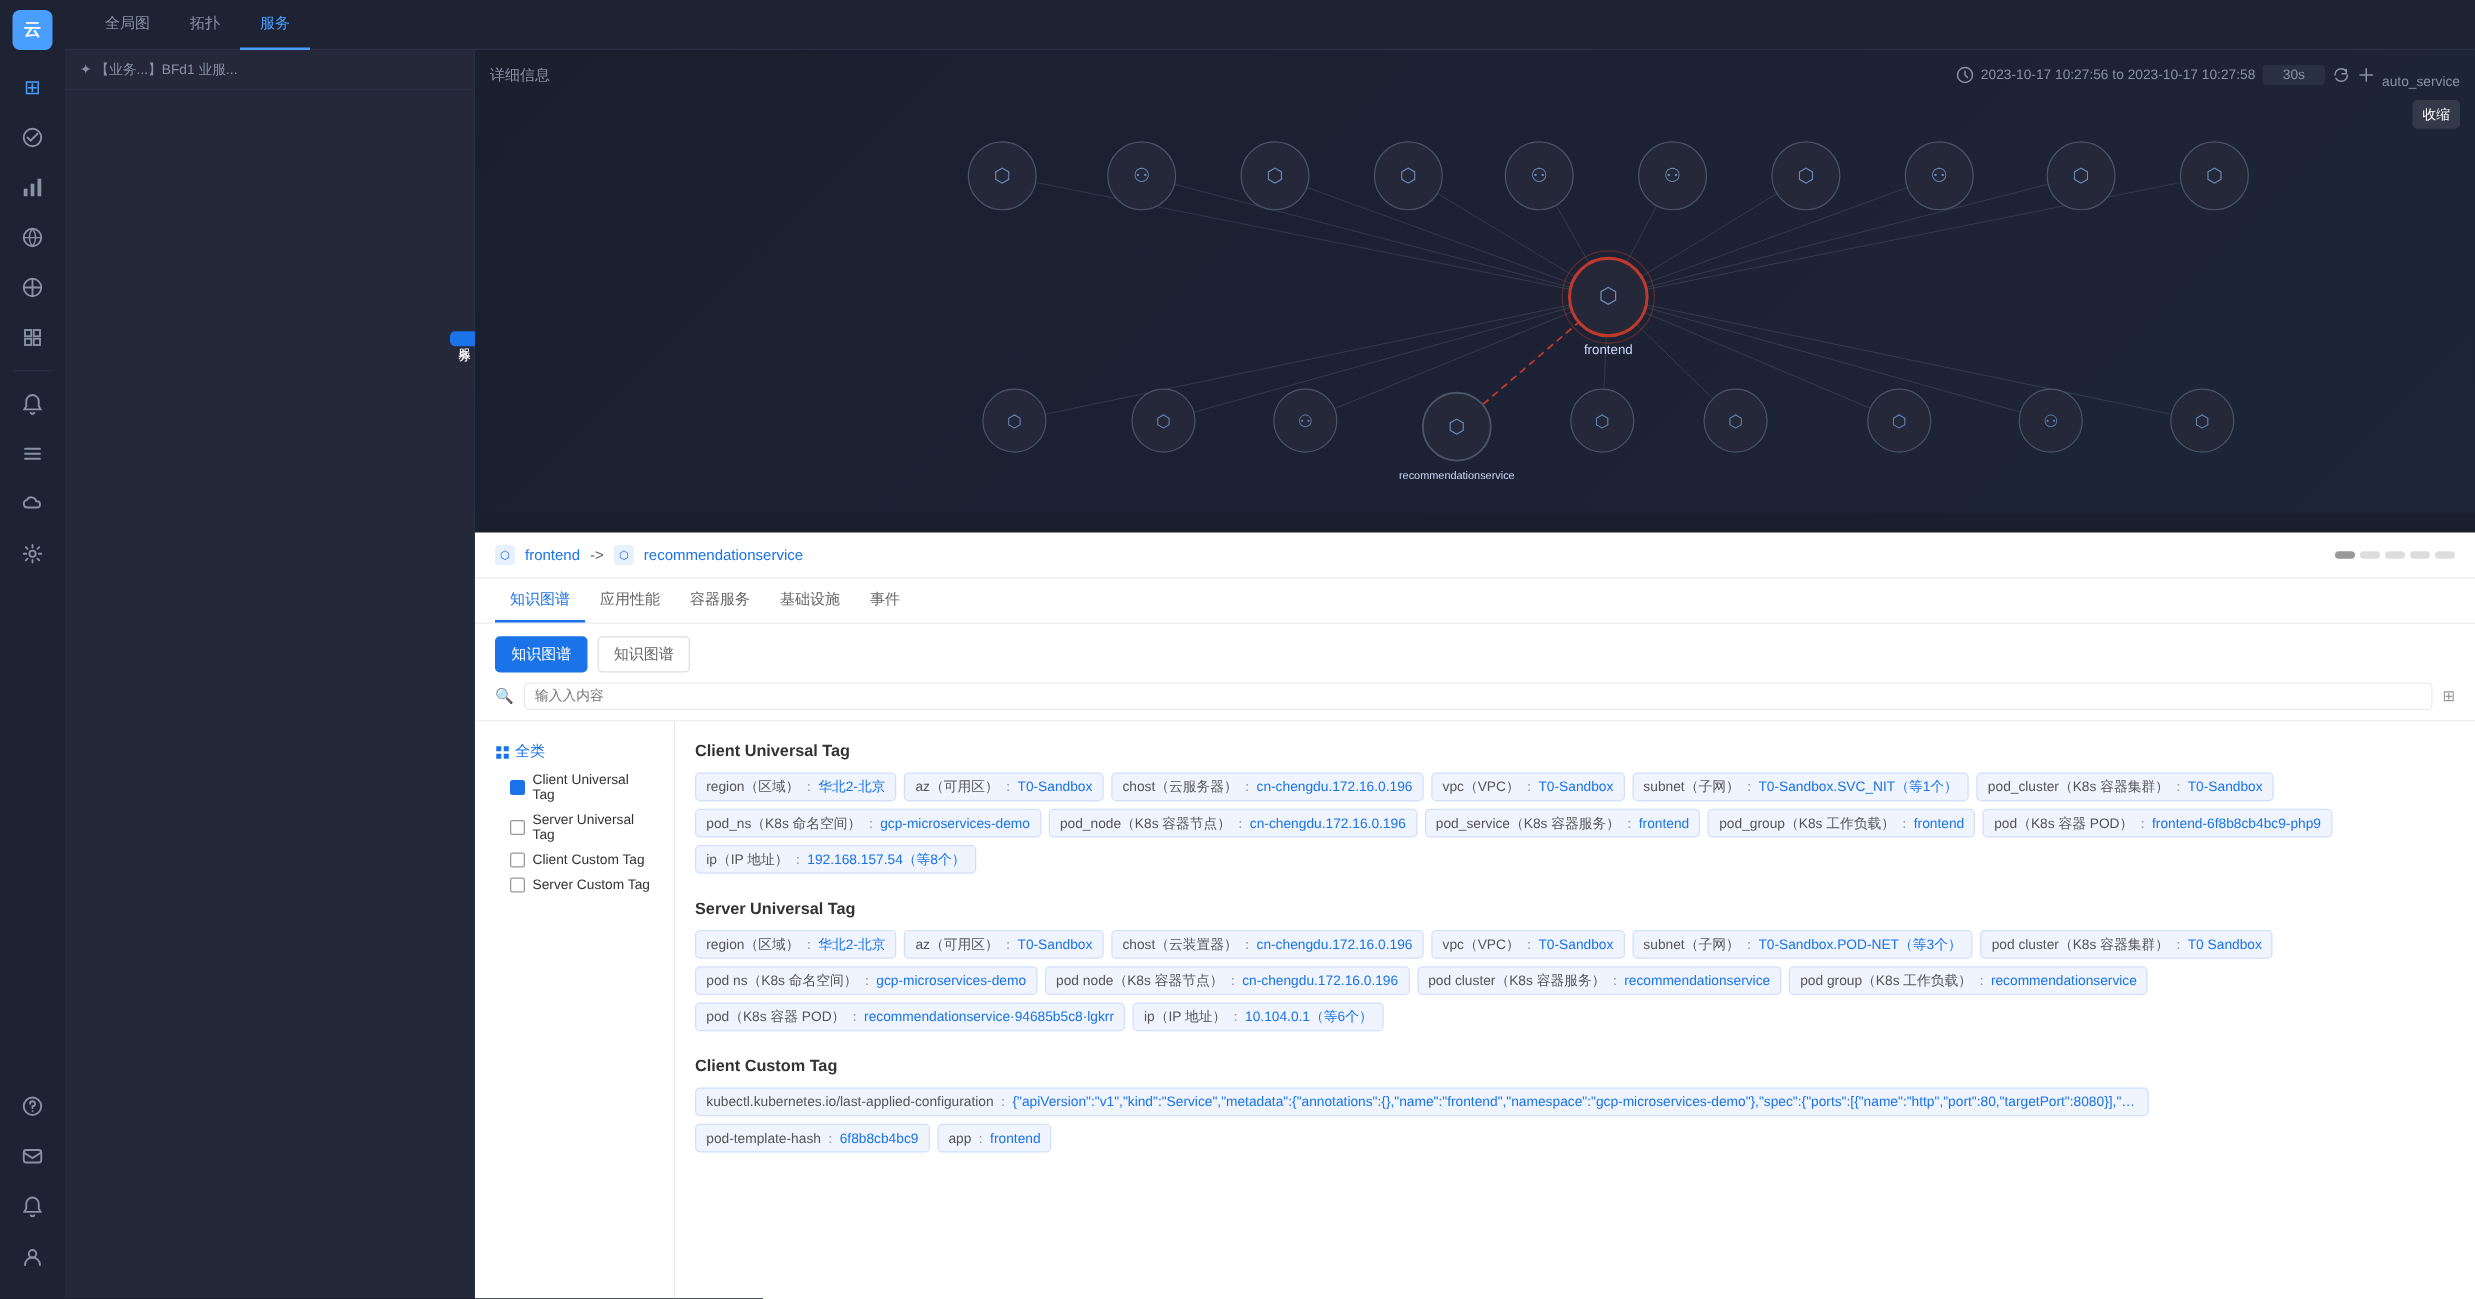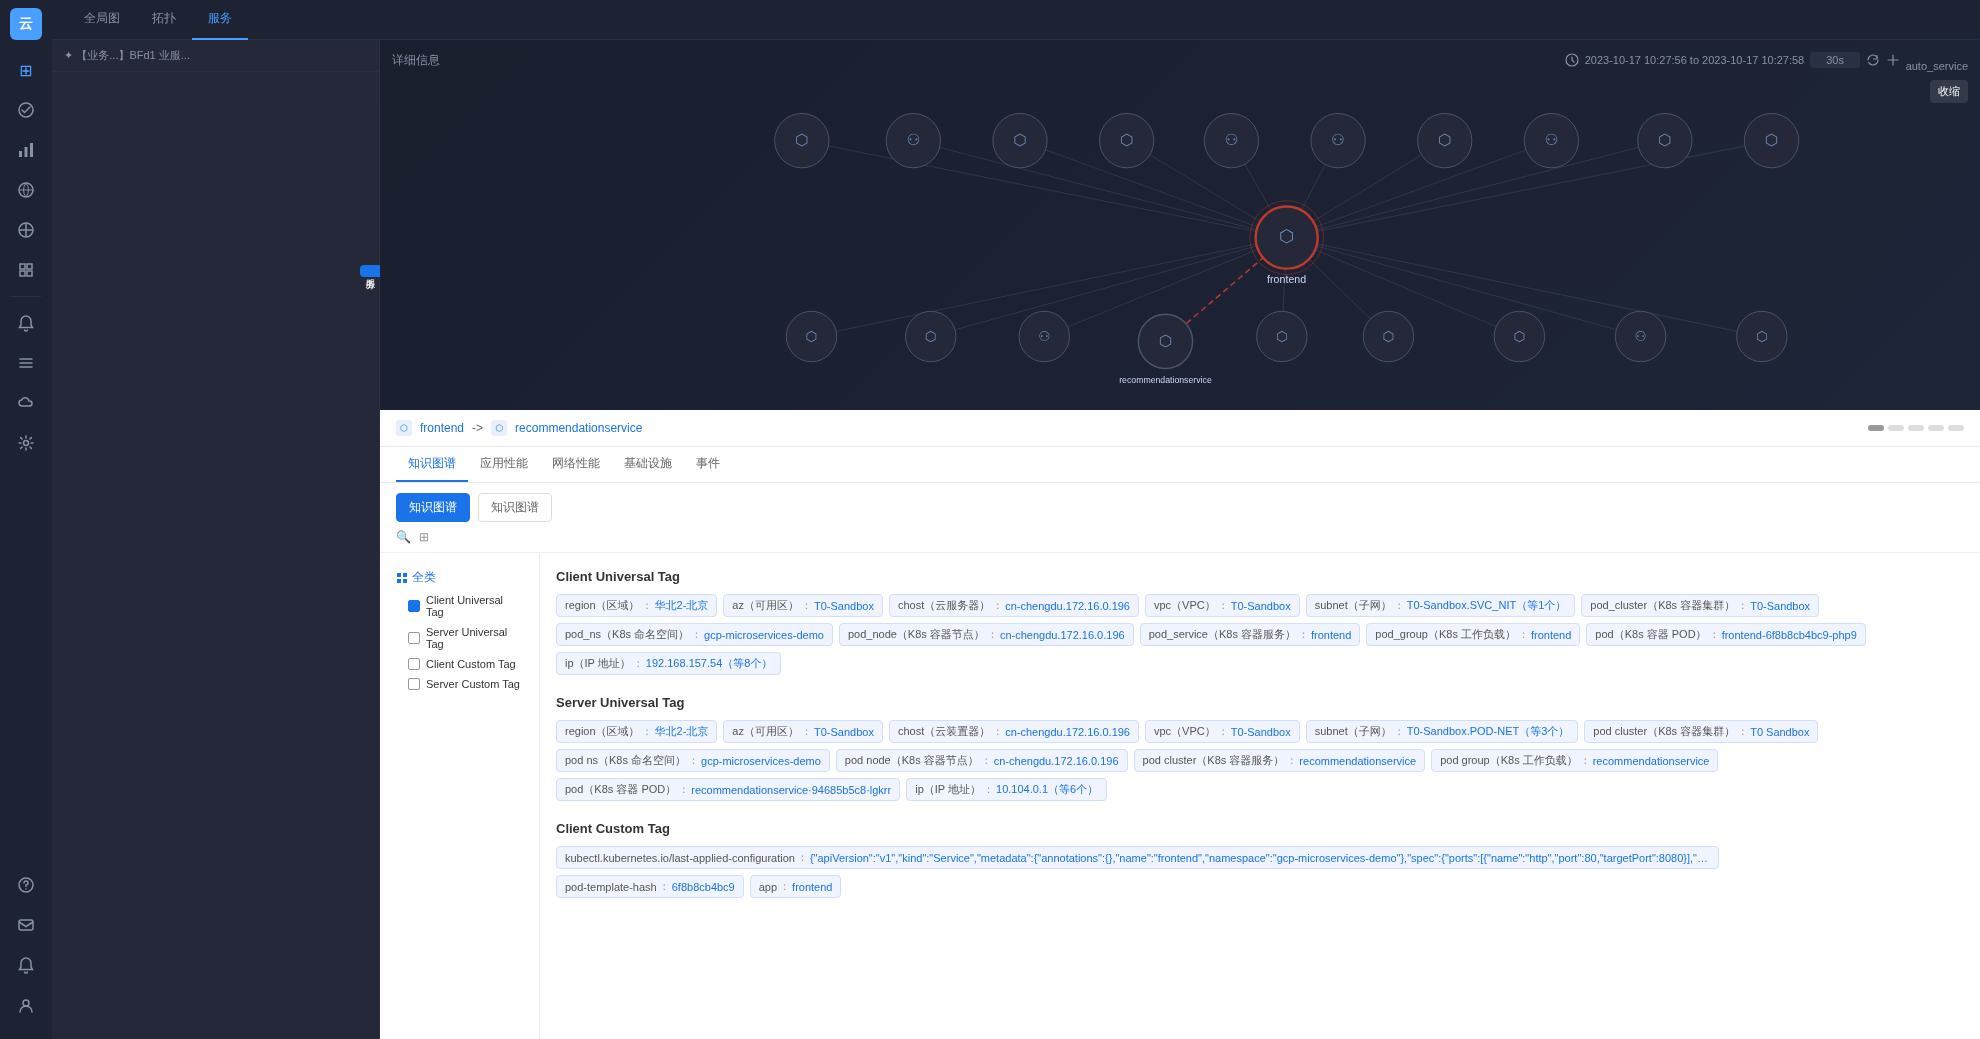--- a/index.html
+++ b/index.html
@@ -22,21 +22,21 @@
     .top-nav-tab.active { color: #4a9eff; border-bottom: 2px solid #4a9eff; }
 
     
     .content-wrapper { flex: 1; display: flex; overflow: hidden; }
 
     
     .left-panel { width: 328px; background: #242838; border-right: 1px solid #2a3044; display: flex; flex-direction: column; flex-shrink: 0; }
     .left-panel-header { padding: 8px 12px; border-bottom: 1px solid #2a3044; font-size: 11px; color: #8892a4; }
 
     
-    .detail-panel { flex: 1; display: flex; flex-direction: column; background: #1a1f2e; overflow: hidden; }
+    .detail-panel { flex: 1; display: flex; flex-direction: column; background: #1a1f2e; overflow: hidden; gap: 16px; }
 
     
     .graph-area { flex: 1; position: relative; background: linear-gradient(135deg, #1a1f2e 0%, #1e2538 100%); min-height: 370px; max-height: 370px; overflow: hidden; }
     .graph-header { position: absolute; top: 12px; left: 12px; color: #8892a4; font-size: 12px; z-index: 2; }
     .graph-timestamp { position: absolute; top: 12px; right: 80px; color: #8892a4; font-size: 11px; display: flex; align-items: center; gap: 6px; z-index: 2; }
 
     
     .graph-svg { width: 100%; height: 100%; position: absolute; top: 0; left: 0; }
 
     
@@ -328,32 +328,33 @@
             <div class="pagination-dot"></div>
             <div class="pagination-dot"></div>
             <div class="pagination-dot"></div>
             <div class="pagination-dot"></div>
           </div>
         </div>
 
         <div class="detail-tabs">
           <div class="detail-tab active">知识图谱</div>
           <div class="detail-tab">应用性能</div>
-          <div class="detail-tab">网络性能</div>
+          <div class="detail-tab">容器服务</div>
           <div class="detail-tab">基础设施</div>
           <div class="detail-tab">事件</div>
         </div>
 
         <div class="sub-tabs">
           <div class="sub-tab active">知识图谱</div>
           <div class="sub-tab">知识图谱</div>
         </div>
 
         <div class="search-bar">
           <span class="search-icon">🔍</span>
+          <input type="text" class="search-input" placeholder="输入入内容" style="">
           <span class="view-toggle">⊞</span>
         </div>
 
         <div class="detail-content">
 
           <div class="filter-panel">
             <div class="filter-section-title">
               <svg width="12" height="12" viewBox="0 0 12 12" fill="none">
                   <rect x="1" y="1" width="4" height="4" fill="#1a73e8"></rect>
                   <rect x="7" y="1" width="4" height="4" fill="#1a73e8"></rect>

